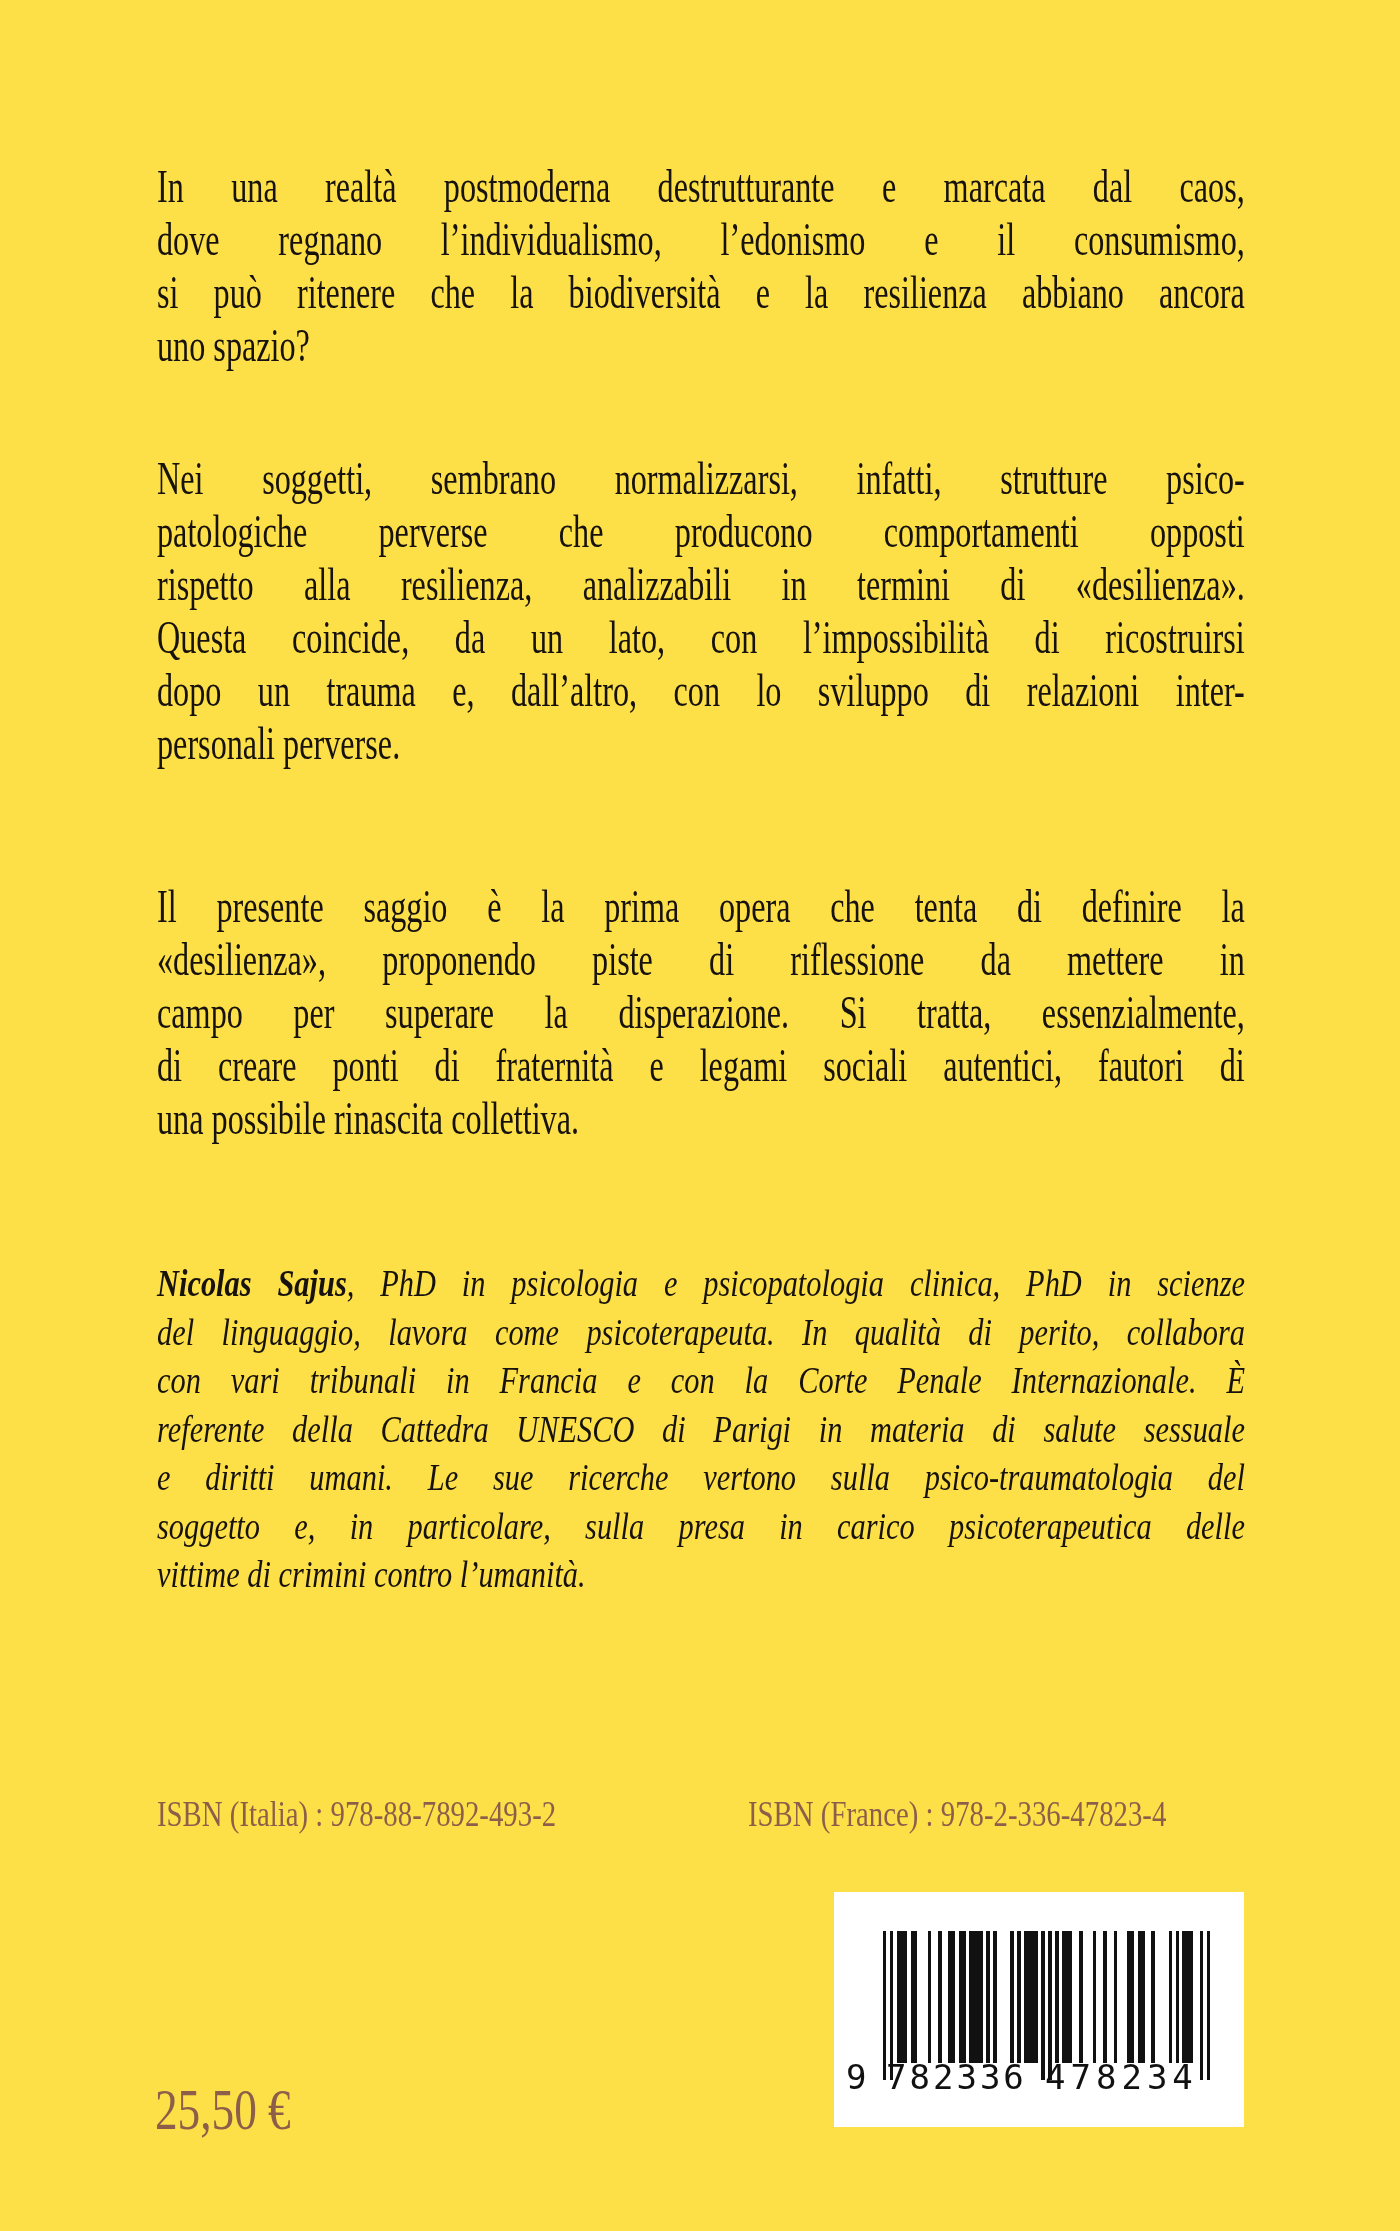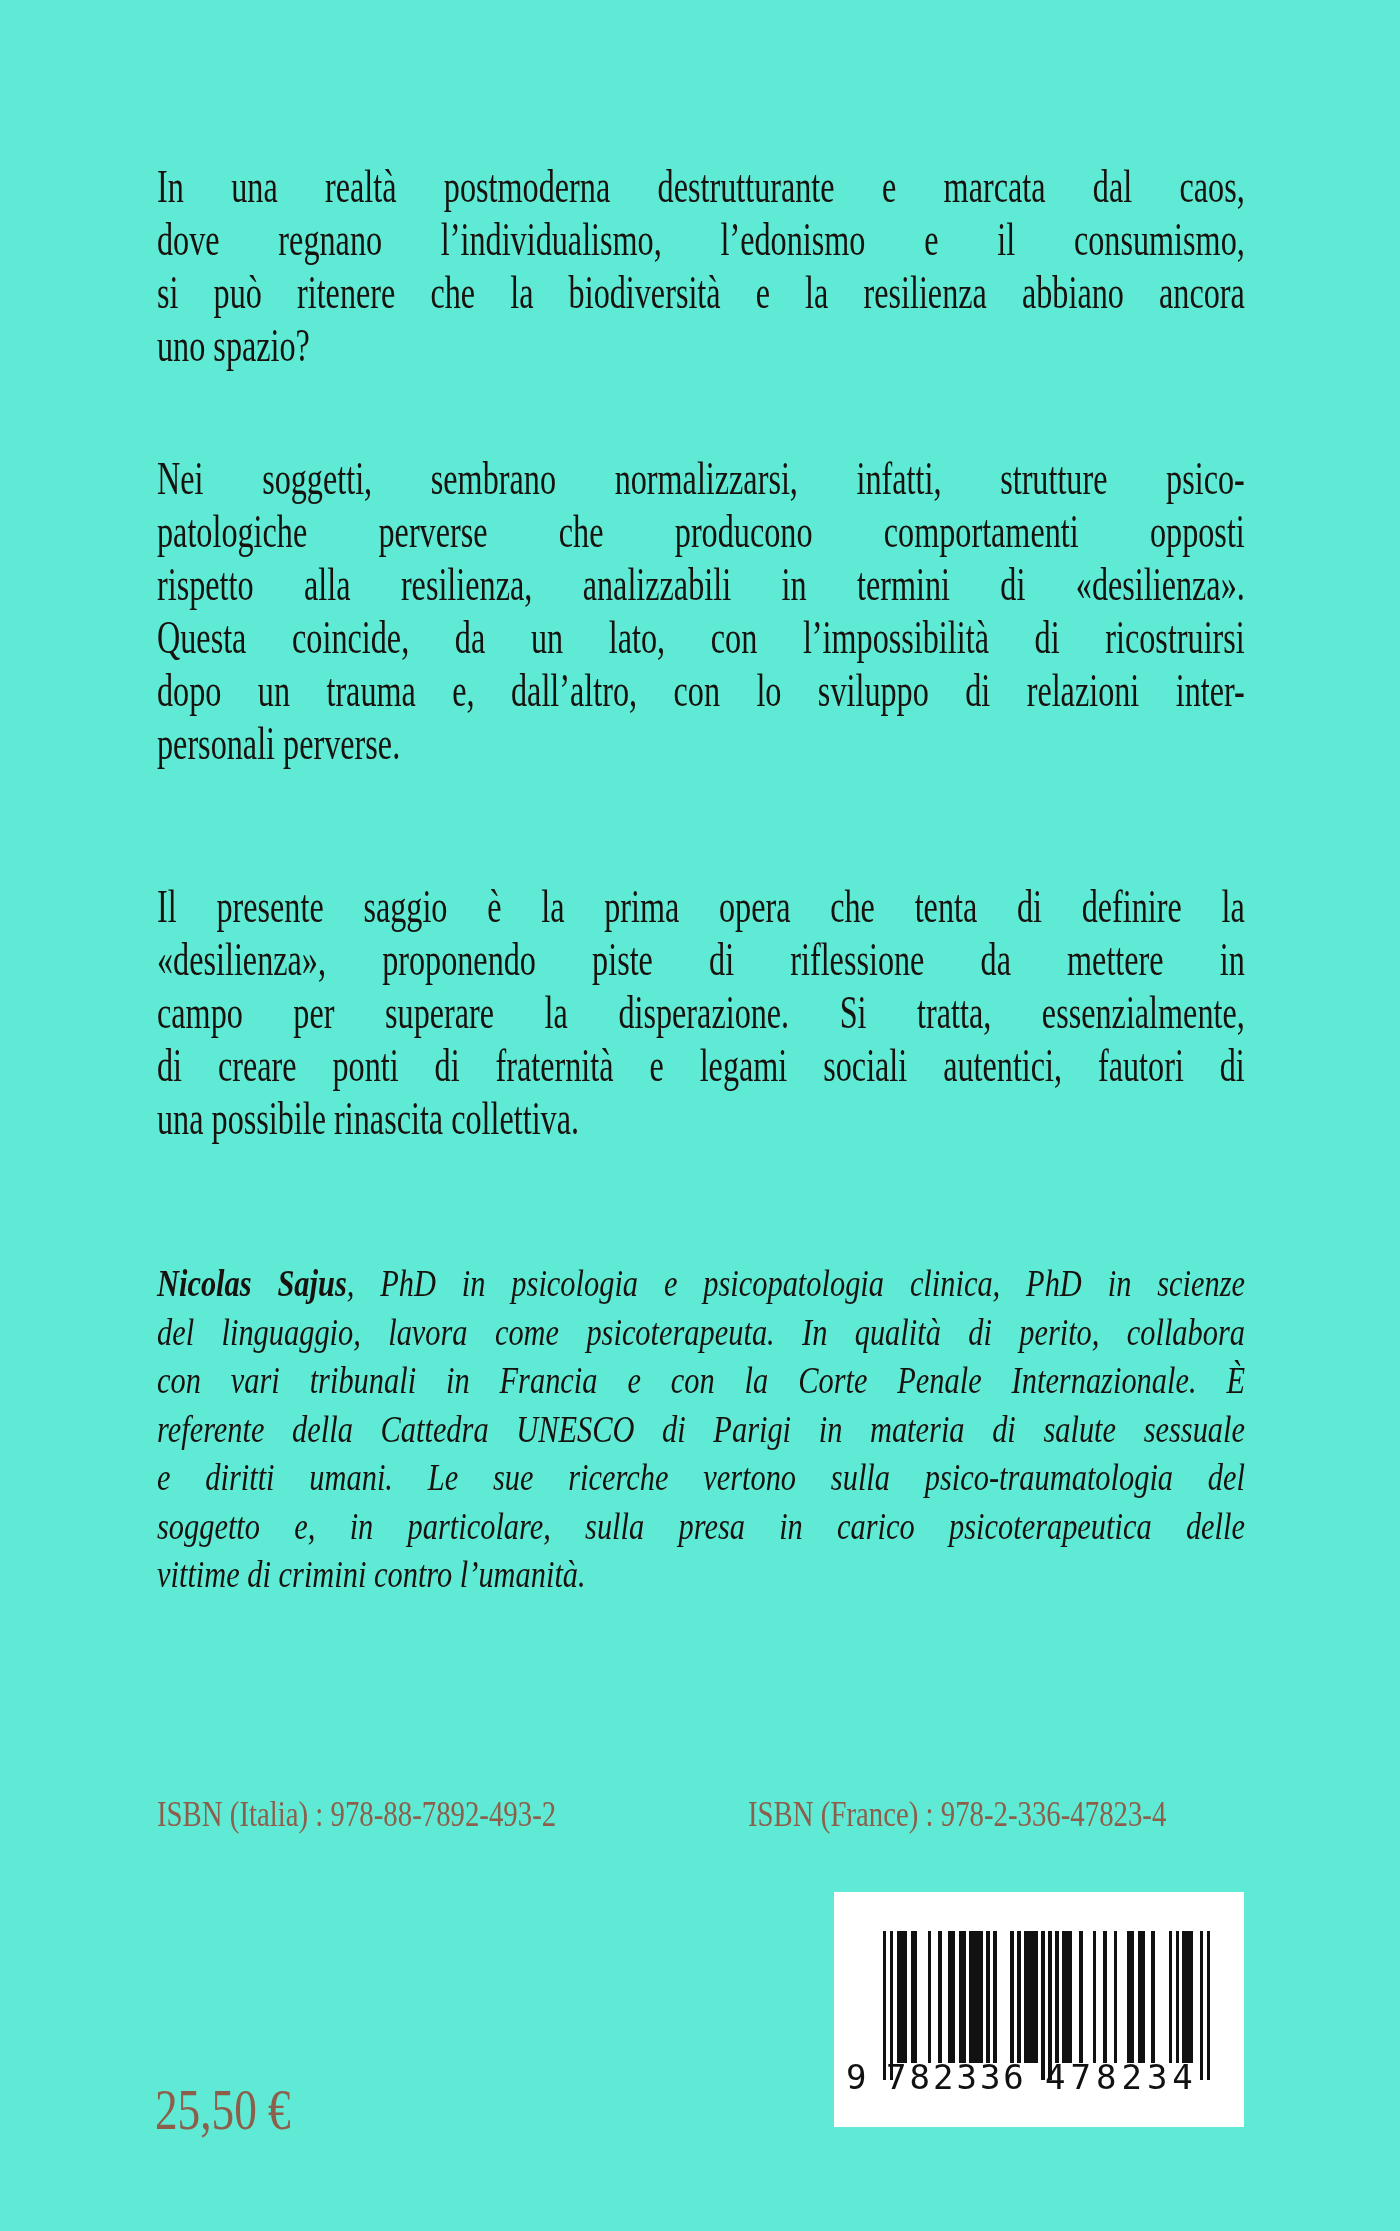--- a/index.html
+++ b/index.html
@@ -1,20 +1,20 @@
 <!DOCTYPE html>
 <html><head>
 <meta charset="utf-8">
 <title>Back cover</title>
 <style>
   * { margin:0; padding:0; box-sizing:border-box; }
   html,body { background:#e0d6cf; }
   .page {
     position:relative; width:1400px; height:2231px;
-    background:#5eead4; color:#17120e;
+    background:#fde047; color:#17120e;
     font-family:"Liberation Serif", serif;
     overflow:hidden; margin:0 auto;
   }
   .block { position:absolute; left:157px; transform-origin:0 0; }
   .para  { width:1554px; transform:scaleX(0.70); font-size:46px; line-height:53px; }
   .bio   { width:1360px; transform:scaleX(0.80); font-size:38px; line-height:48.5px; font-style:italic; }
   .bio b { font-weight:bold; }
   .tline { text-align:justify; text-align-last:justify; }
   .tline-last { text-align-last:left; }
   .isbn {

